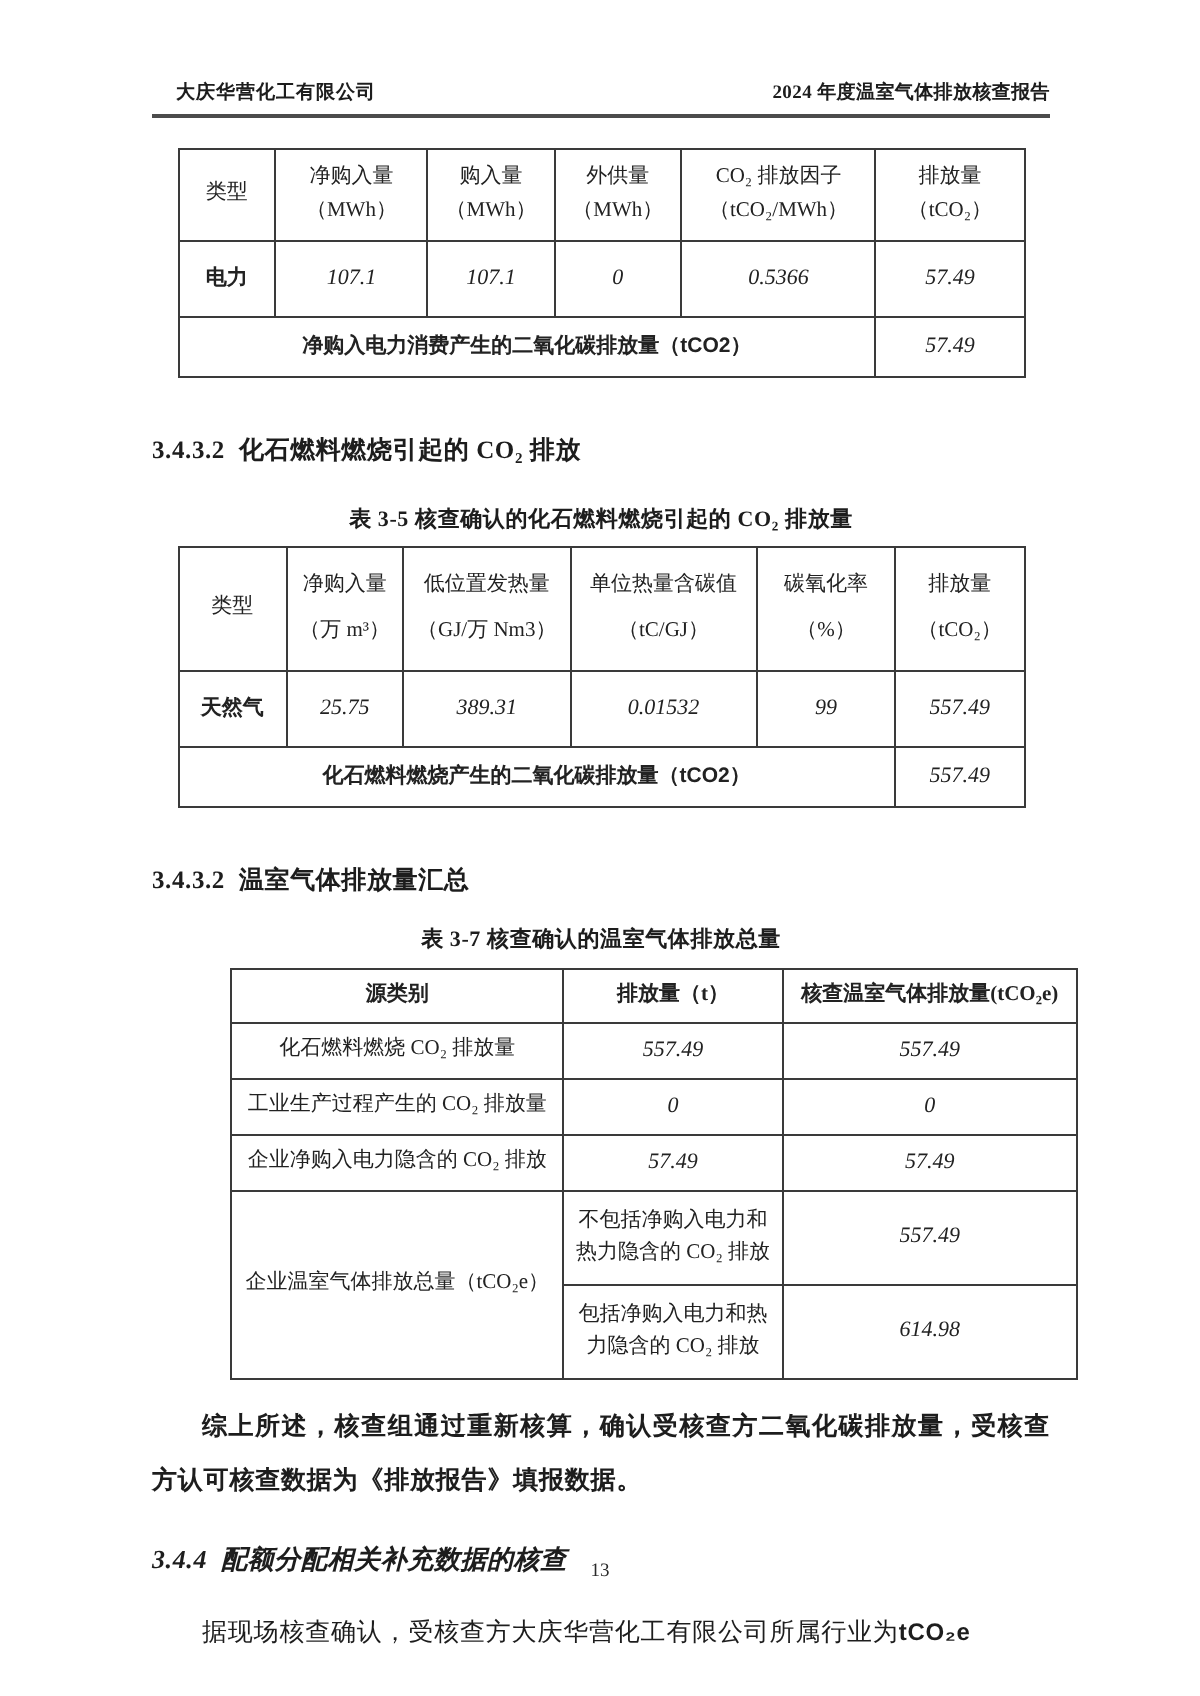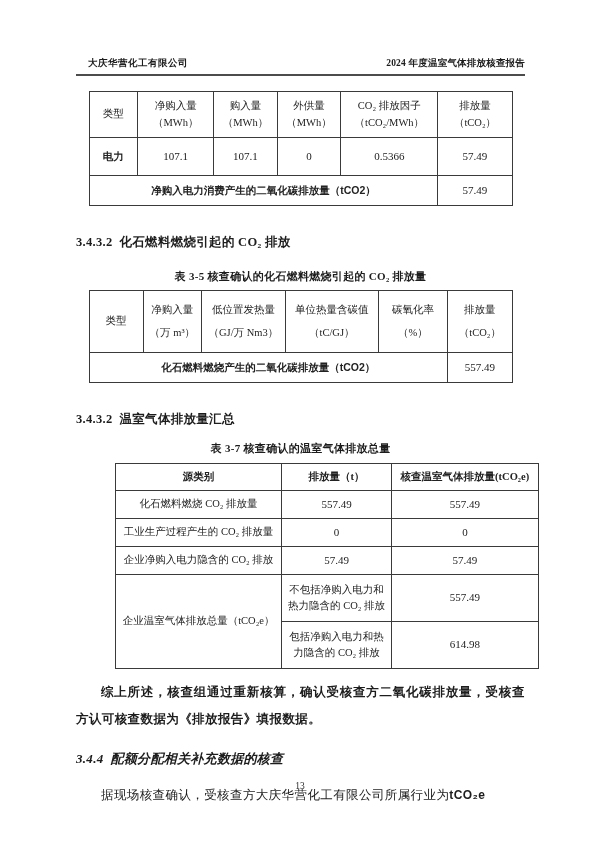--- a/index.html
+++ b/index.html
@@ -6,21 +6,21 @@
   html, body { background:#ffffff; }
   body {
     width:600px; height:848px; position:relative; overflow:hidden;
     font-family:"Liberation Serif","DejaVu Serif",serif; color:#1d1d1d;
   }
   .content { padding:40px 75px 0 76px; }
 
   .doc-header {
     display:flex; justify-content:space-between; align-items:center;
     font-size:9.5px; font-weight:bold; letter-spacing:0.5px;
-    padding:0 0 4px 12px; border-bottom:2px solid #4c4c4c;margin-top:17px;
+    padding:0 0 4px 12px; border-bottom:2px solid #4c4c4c;
   }
   .doc-header .right { letter-spacing:0.2px; }
 
   table {
     border-collapse:collapse; width:424px; margin:0 auto;
     table-layout:fixed; font-size:10.5px; color:#222;
   }
   td, th {
     border:1px solid #3a3a3a; text-align:center; vertical-align:middle;
     font-weight:normal; padding:2px 3px; line-height:1.55;
@@ -39,21 +39,21 @@
   .t37 tr.drow  { height:28px; }
   .t37 tr.trow  { height:47px; }
   .t37 th { font-weight:bold; }
 
   .hei {
     font-weight:bold;
     font-family:"Liberation Sans","DejaVu Sans",sans-serif;
     font-size:10.5px;
     text-align:center;
   }
-  .num { font-size:11px; }
+  .num { font-size:11px;font-style:italic; }
 
   .section-heading {
     font-size:12.5px; font-weight:bold; margin-top:28px; letter-spacing:0.3px;
   }
   .section-heading .sec-num { margin-right:7px; }
   .heading-344 { font-size:13px; margin-top:17px;font-style:italic; }
 
   .table-caption {
     text-align:center; font-size:11px; font-weight:bold; margin-top:18px;
     letter-spacing:0.3px;
@@ -171,20 +171,28 @@
       </th>
       <th>
         <div>碳氧化率</div>
         <div>（%）</div>
       </th>
       <th>
         <div>排放量</div>
         <div>（tCO₂）</div>
       </th>
     </tr>
+    <tr class="drow">
+      <td class="hei">天然气</td>
+      <td class="num">25.75</td>
+      <td class="num">389.31</td>
+      <td class="num">0.01532</td>
+      <td class="num">99</td>
+      <td class="num">557.49</td>
+    </tr>
     <tr class="frow">
       <td colspan="5" class="hei">化石燃料燃烧产生的二氧化碳排放量（tCO2）</td>
       <td class="num">557.49</td>
     </tr>
   </tbody>
     </table>
 
   <div class="section-heading">
     <span class="sec-num">3.4.3.2</span><span>温室气体排放量汇总</span>
   </div>

